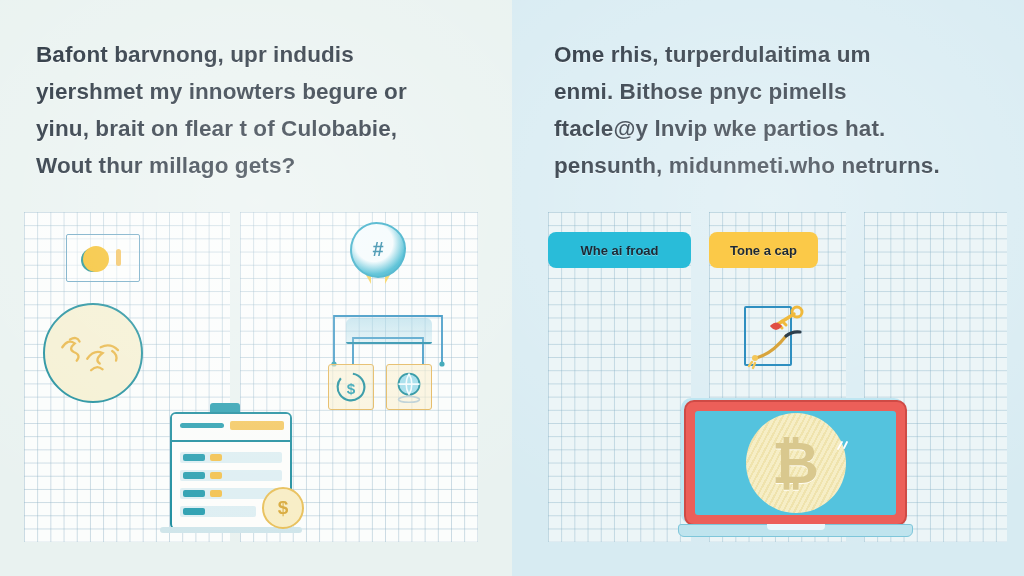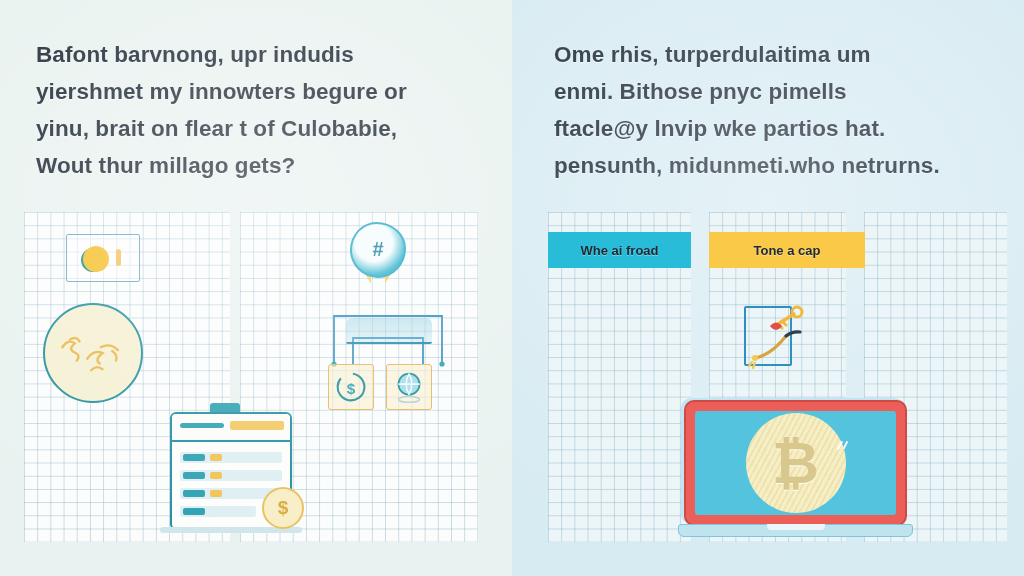--- a/index.html
+++ b/index.html
@@ -196,25 +196,25 @@
     display: flex; align-items: center; justify-content: center;
   }
 
   
   .tab {
     position: absolute;
     top: 232px;
     height: 36px;
     display: flex; align-items: center; justify-content: center;
     font-size: 13px; font-weight: 700; color: #1d2935;
-    border-radius: 0;
+    border-radius: 8px;
     text-shadow: 0 1px 0 rgba(255,255,255,.35);
   }
   #tab-0 { left: 548px; width: 143px; background: #29bcd9; }
-  #tab-1 { left: 709px; width: 156px; background: #fbc948; }
+  #tab-1 { left: 709px; width: 109px; background: #fbc948; }
   #tab-2 { left: 864px; width: 143px; background: #ed5e58; border: 1px solid #c9443f; }
 
   
   #keydoc { position: absolute; left: 742px; top: 300px; width: 74px; height: 78px; }
   #keydoc .doc {
     position: absolute; left: 2px; top: 6px;
     width: 48px; height: 60px;
     border: 2px solid #2f8fc0;
     border-radius: 2px;
     background: transparent;

